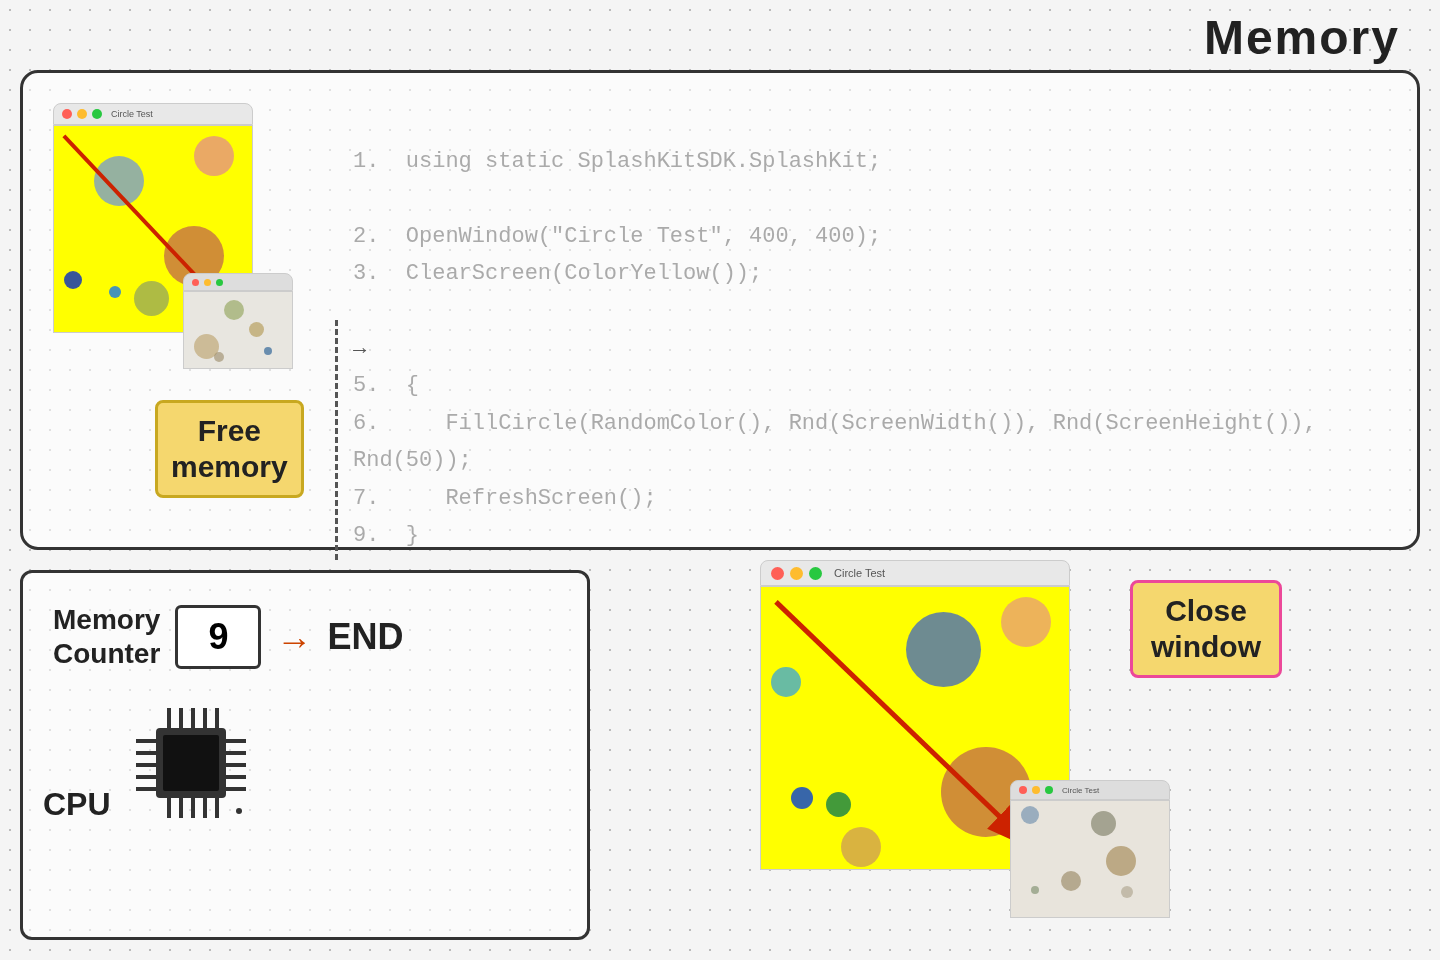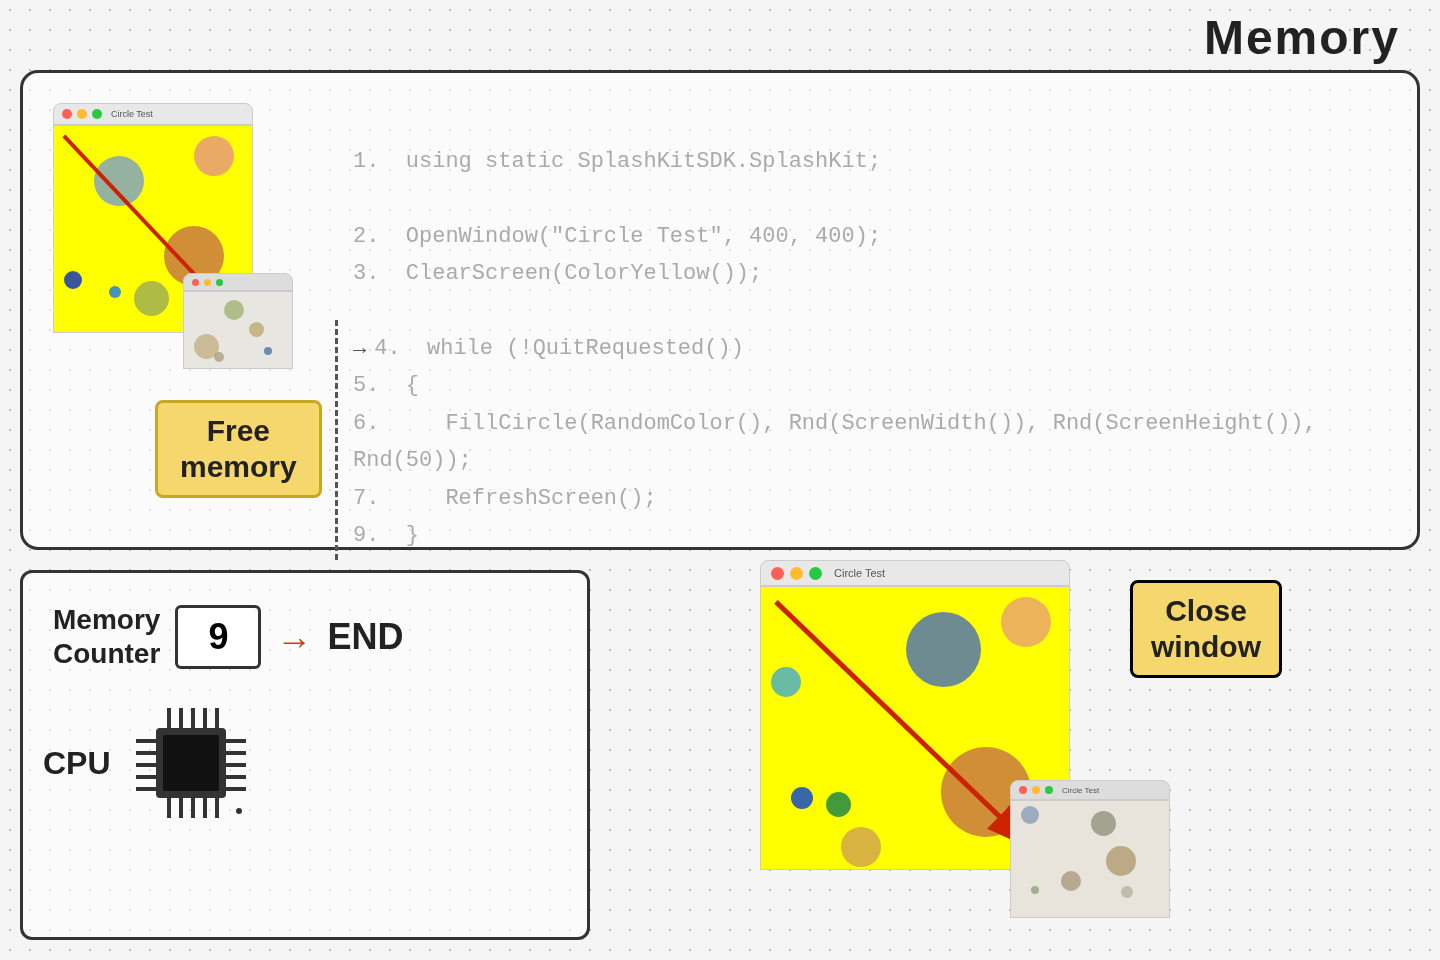--- a/index.html
+++ b/index.html
@@ -140,21 +140,21 @@
     }
 
     
     .free-memory-label {
       position: absolute;
       top: 400px;
       left: 155px;
       background: #f5d76e;
       border: 3px solid #c8a820;
       border-radius: 8px;
-      padding: 10px 22px;
+      padding: 10px 13px;
       font-size: 30px;
       font-weight: 900;
       text-align: center;
       line-height: 1.2;
       color: #222;
       z-index: 10;
       font-family: 'Arial Black', Arial, sans-serif;
     }
 
     
@@ -212,21 +212,21 @@
       font-size: 36px;
       font-weight: 900;
       color: #222;
     }
 
     .cpu-area {
       position: absolute;
       top: 130px;
       left: 20px;
       display: flex;
-      align-items: center;
+      align-items: flex-end;
       gap: 20px;
     }
     .cpu-label {
       font-size: 32px;
       font-weight: 700;
       color: #222;
       font-family: 'Arial', sans-serif;
     }
     
     .cpu-chip {
@@ -287,21 +287,21 @@
       overflow: hidden;
       border: 1px solid #ccc;
     }
 
     
     .close-window-label {
       position: absolute;
       top: 580px;
       left: 1130px;
       background: #f5d76e;
-      border: 3px solid #000000;
+      border: 3px solid #ec4899;
       border-radius: 8px;
       padding: 10px 18px;
       font-size: 30px;
       font-weight: 900;
       text-align: center;
       line-height: 1.2;
       color: #222;
       z-index: 10;
       font-family: 'Arial Black', Arial, sans-serif;
     }
@@ -362,21 +362,20 @@
     <div class="code-line">&nbsp;</div>
     <div class="code-line">
       <span>2.&nbsp;&nbsp;OpenWindow("Circle Test", 400, 400);</span>
     </div>
     <div class="code-line">
       <span>3.&nbsp;&nbsp;ClearScreen(ColorYellow());</span>
     </div>
     <div class="code-line">&nbsp;</div>
     <div class="code-line">
       <span class="arrow-indicator">→</span>
-      <span>4.&nbsp;&nbsp;while (!QuitRequested())</span>
     </div>
     <div class="code-line">
       <span>5.&nbsp;&nbsp;{</span>
     </div>
     <div class="code-line">
       <span>6.&nbsp;&nbsp;&nbsp;&nbsp;&nbsp;FillCircle(RandomColor(), Rnd(ScreenWidth()), Rnd(ScreenHeight()), Rnd(50));</span>
     </div>
     <div class="code-line">
       <span>7.&nbsp;&nbsp;&nbsp;&nbsp;&nbsp;RefreshScreen();</span>
     </div>

